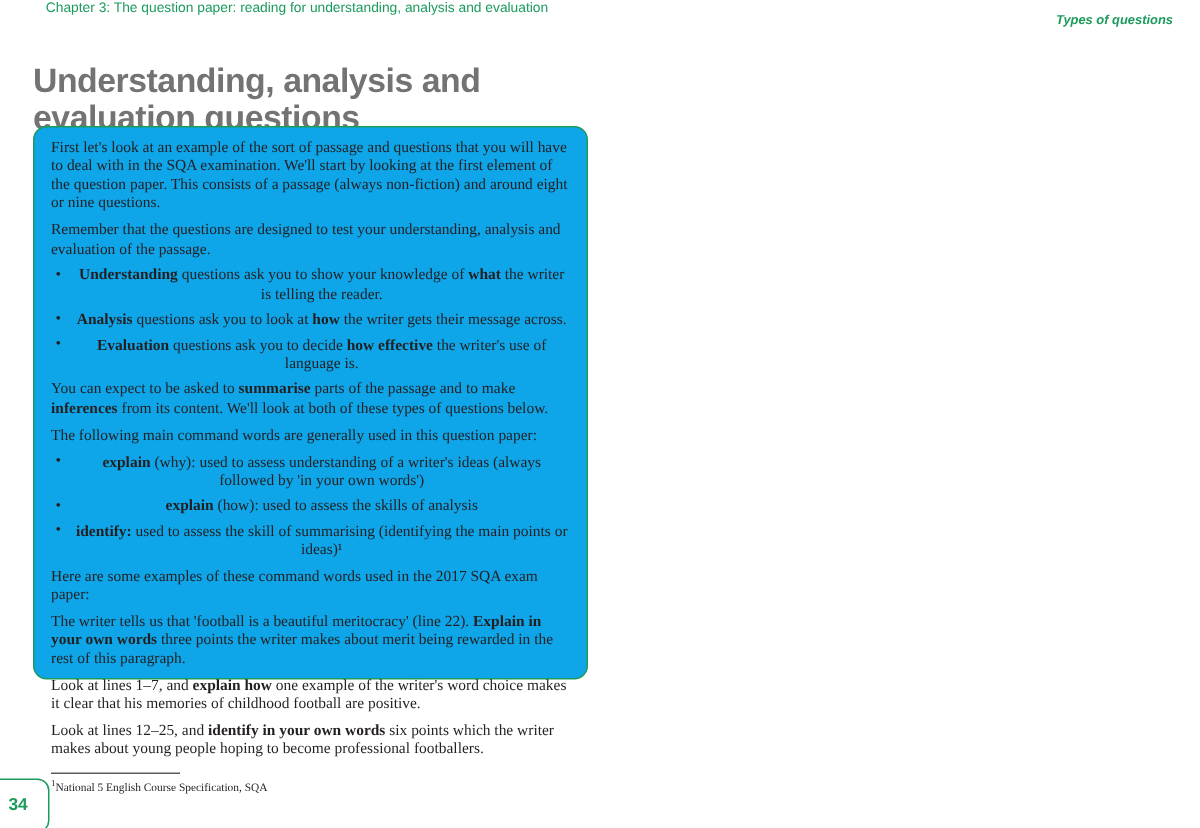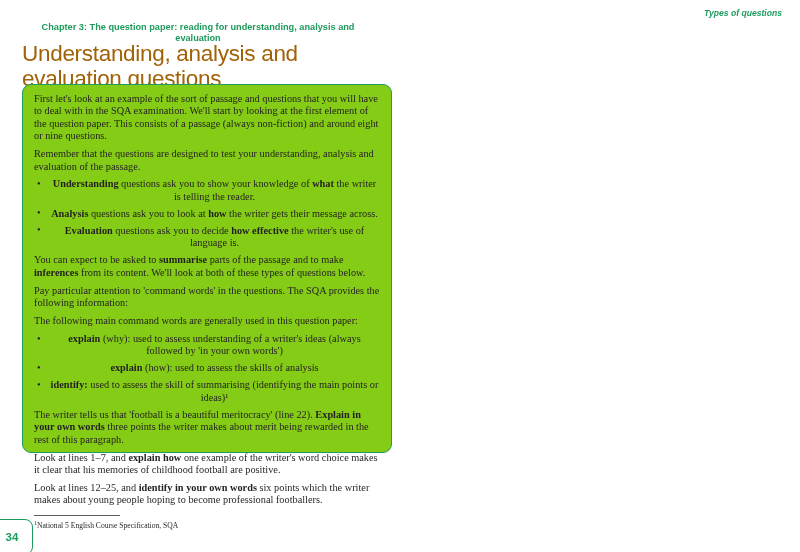--- a/index.html
+++ b/index.html
@@ -19,55 +19,55 @@
   .spread { position: absolute; inset: 0; }
 
   
   .page { position: absolute; top: 0; height: 552px; }
   .page-left  { left: 0;   width: 400px; }
   .page-right { left: 400px; width: 400px; font-style: italic; }
 
   
   .chapter-line {
     position: absolute;
-    left: 22px; top: 22px; width: 352px;
+    left: 22px; top: 0; width: 352px;
     font-family: "Liberation Sans", sans-serif;
-    font-weight: bold;
+    font-weight: normal;
     font-size: 9.2px;
     line-height: 11.4px;
     color: #1d9b5c;
     text-align: center;
   }
   .page-title {
     position: absolute;
     left: 22px; top: 26px; width: 360px;
     font-family: "Liberation Sans", sans-serif;
-    font-weight: normal;
+    font-weight: bold;
     font-size: 22.5px;
     line-height: 25px;
     letter-spacing: -0.3px;
-    color: #a16207;
+    color: #737373;
   }
 
   .running-head {
     position: absolute;
     right: 18px; top: 8px;
     font-family: "Liberation Sans", sans-serif;
     font-weight: bold;
     font-size: 8.6px;
     color: #1d9b5c;
   }
 
   
   .green-box {
     position: absolute;
     border: 1.7px solid #1d9b5c;
     border-radius: 9px;
     box-sizing: border-box;
-    background: #84cc16;
+    background: #0ea5e9;
   }
   .box-left {
     left: 22px; top: 84px;
     width: 370px; height: 369px;
     padding: 8px 11px 6px 11px;
   }
 
   
   p.bt {
     margin: 0 0 5.5px 0;
@@ -140,30 +140,30 @@
       <p class="bt">Remember that the questions are designed to test your understanding, analysis and evaluation of the passage.</p>
 
       <ul class="bullets">
         <li><b>Understanding</b><span> questions ask you to show your knowledge of </span><b>what</b><span> the writer is telling the reader.</span></li>
         <li><b>Analysis</b><span> questions ask you to look at </span><b>how</b><span> the writer gets their message across.</span></li>
         <li><b>Evaluation</b><span> questions ask you to decide </span><b>how effective</b><span> the writer's use of language is.</span></li>
       </ul>
 
       <p class="bt"><span>You can expect to be asked to </span><b>summarise</b><span> parts of the passage and to make </span><b>inferences</b><span> from its content. We'll look at both of these types of questions below.</span></p>
 
-      <p class="bt">Pay particular attention to 'command words' in the questions. The SQA provides the following information:</p>
 
       <p class="bt">The following main command words are generally used in this question paper:</p>
 
       <ul class="bullets">
         <li><b>explain</b><span> (why): used to assess understanding of a writer's ideas (always followed by 'in your own words')</span></li>
         <li><b>explain</b><span> (how): used to assess the skills of analysis</span></li>
         <li><b>identify:</b><span> used to assess the skill of summarising (identifying the main points or ideas)¹</span></li>
       </ul>
 
+      <p class="bt">Here are some examples of these command words used in the 2017 SQA exam paper:</p>
 
       <p class="bt"><span>The writer tells us that 'football is a beautiful meritocracy' (line 22). </span><b>Explain in your own words</b><span> three points the writer makes about merit being rewarded in the rest of this paragraph.</span></p>
 
       <p class="bt"><span>Look at lines 1–7, and </span><b>explain how</b><span> one example of the writer's word choice makes it clear that his memories of childhood football are positive.</span></p>
 
       <p class="bt"><span>Look at lines 12–25, and </span><b>identify in your own words</b><span> six points which the writer makes about young people hoping to become professional footballers.</span></p>
 
       <div class="footnote-wrap">
         <div class="footnote-rule"></div>
         <div class="footnote-text"><sup>1</sup><span>National 5 English Course Specification, SQA</span></div>

